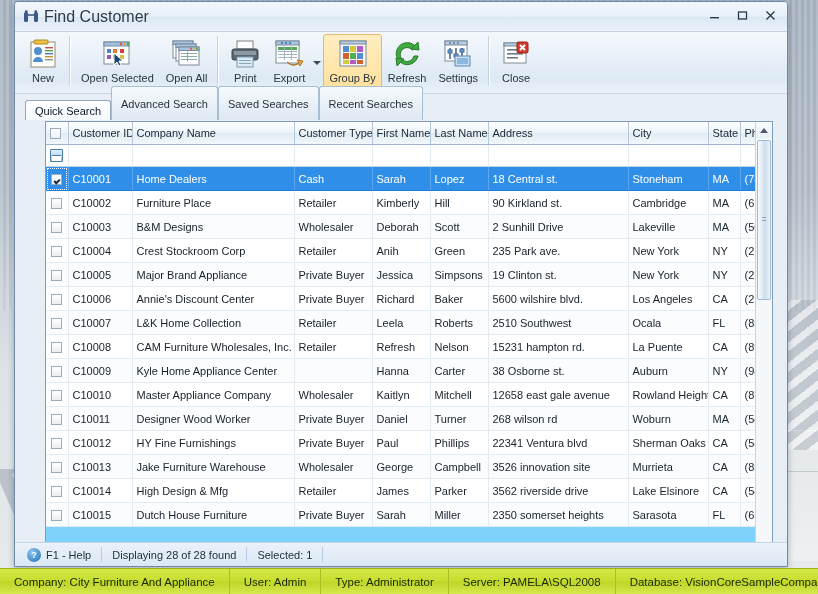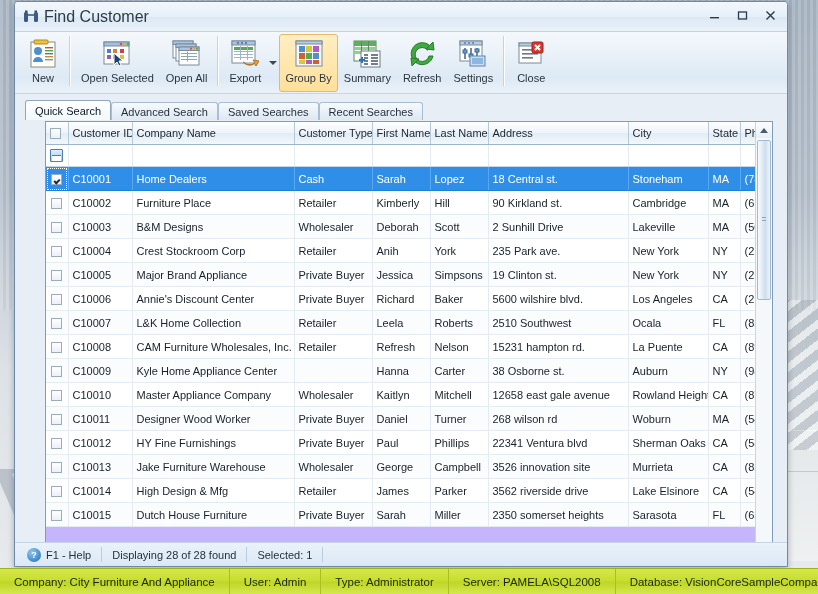--- a/index.html
+++ b/index.html
@@ -98,35 +98,35 @@
     display:block;width:0;height:0;border-left:4px solid transparent;border-right:4px solid transparent;
     border-top:4px solid #3c4a5a;font-style:normal;
   }
 
   
   .tabstrip{
     height:20px;margin:6px 0 0 10px;display:flex;align-items:flex-end;gap:0;
     position:relative;
   }
   .tab{
-    height:18px;padding:0 9px;display:flex;align-items:center;
+    height:34px;padding:0 9px;display:flex;align-items:center;
     font-size:11px;color:#1f2d3a;
     background:linear-gradient(180deg,#f6fafd,#dde8f2);
     border:1px solid #a8bed2;border-bottom:none;border-radius:3px 3px 0 0;
     box-sizing:border-box;
   }
   .tab.sel{
     height:20px;background:linear-gradient(180deg,#ffffff,#f3f8fc);
     border-color:#8fa8c0;color:#0d1a26;
   }
 
   
   .gridpanel{
     position:absolute;left:30px;top:119px;width:728px;height:468px;
-    background:#c4b5fd;border:1px solid #7f9dbb;box-sizing:border-box;
+    background:#7dd3fc;border:1px solid #7f9dbb;box-sizing:border-box;
     overflow:hidden;
   }
   .grid-inner{position:absolute;left:0;top:0;right:0;bottom:0;}
   table.grid{border-collapse:collapse;table-layout:fixed;width:720px;}
   table.grid th{
     height:22px;padding:0 4px;text-align:left;font-weight:normal;font-size:11px;color:#1b2631;
     background:linear-gradient(180deg,#fdfeff 0%,#eef4fa 48%,#e2ecf5 52%,#f2f7fb 100%);
     border-right:1px solid #b6c9da;border-bottom:1px solid #9db4c9;
     white-space:nowrap;overflow:hidden;
   }
@@ -327,20 +327,33 @@
             <rect x="10" y="18" width="16" height="1" fill="#8aa"></rect>
             <rect x="10" y="21" width="16" height="1" fill="#8aa"></rect>
           <rect x="16" y="13.5" width="1" height="10" fill="#8aa"></rect>
         </svg>
       </span>
       <span class="tb-lbl">Open All</span>
     </div>
 
     <div class="tb-sep"></div>
 
+    <div class="tb-item">
+      <span class="tb-ico">
+        <svg width="32" height="32" viewBox="0 0 32 32">
+          <rect x="8" y="3" width="16" height="8" fill="#fff" stroke="#808080"></rect>
+          <rect x="3" y="11" width="26" height="11" rx="2" fill="#5a6670" stroke="#3c464e"></rect>
+          <rect x="5" y="13" width="22" height="4" fill="#8c98a2"></rect>
+          <rect x="8" y="19" width="16" height="10" fill="#dbeaf6" stroke="#7a97ad"></rect>
+          <rect x="10" y="22" width="12" height="1" fill="#8aa"></rect>
+            <rect x="10" y="25" width="12" height="1" fill="#8aa"></rect>
+        </svg>
+      </span>
+      <span class="tb-lbl">Print</span>
+    </div>
 
     <div class="tb-item">
       <span class="tb-ico">
         <svg width="32" height="32" viewBox="0 0 32 32">
           <rect x="3" y="3" width="23" height="22" fill="#fff" stroke="#7a8a9a"></rect>
           <rect x="3" y="3" width="23" height="4" fill="#a8c6e4" stroke="#7a8a9a"></rect>
           <circle cx="9" cy="5" r="1.2" fill="#5a86b8"></circle>
             <circle cx="13" cy="5" r="1.2" fill="#5a86b8"></circle>
             <circle cx="17" cy="5" r="1.2" fill="#5a86b8"></circle>
           <rect x="5" y="9" width="19" height="3" fill="#56a856"></rect>
@@ -371,37 +384,20 @@
             <rect x="13" y="15" width="6" height="6" fill="#4fae4f"></rect>
             <rect x="20" y="15" width="6" height="6" fill="#4f8fd0"></rect>
           <rect x="6" y="22" width="6" height="4" fill="#d8c63c"></rect>
             <rect x="13" y="22" width="6" height="4" fill="#b25cc0"></rect>
             <rect x="20" y="22" width="6" height="4" fill="#d06030"></rect>
         </svg>
       </span>
       <span class="tb-lbl">Group By</span>
     </div>
 
-    <div class="tb-item">
-      <span class="tb-ico">
-        <svg width="32" height="32" viewBox="0 0 32 32">
-          <rect x="3" y="3" width="22" height="20" fill="#fff" stroke="#5a8a5a"></rect>
-          <rect x="3" y="3" width="22" height="5" fill="#5fae5f"></rect>
-          <rect x="3" y="9" width="22" height="3" fill="#8fd08f"></rect>
-          <rect x="3" y="13" width="22" height="3" fill="#8fd08f"></rect>
-          <rect x="10" y="3" width="1" height="20" fill="#5a8a5a"></rect>
-            <rect x="17" y="3" width="1" height="20" fill="#5a8a5a"></rect>
-          <rect x="10" y="13" width="19" height="16" fill="#fff" stroke="#6a7a8a"></rect>
-          <path d="M13 17 h4 M13 20 h4 M13 23 h4 M13 26 h4" stroke="#46566a" stroke-width="1.4"></path>
-          <path d="M20 17 h7 M20 20 h7 M20 23 h7 M20 26 h7" stroke="#46566a" stroke-width="1.4"></path>
-          <path d="M11 19 v6 M8 22 h6" stroke="#2f6fb5" stroke-width="2"></path>
-        </svg>
-      </span>
-      <span class="tb-lbl">Summary</span>
-    </div>
 
     <div class="tb-item">
       <span class="tb-ico">
         <svg width="32" height="32" viewBox="0 0 32 32">
           <path d="M25 9 a11 11 0 1 0 2 9 l-4 0 a7 7 0 1 1 -1.5 -6 z" fill="#3faa3f" stroke="#2a7a2a"></path>
           <path d="M27 4 l1 8 l-8 -1 z" fill="#3faa3f" stroke="#2a7a2a"></path>
           <path d="M6 28 l-1 -8 l8 1 z" fill="#3faa3f" stroke="#2a7a2a"></path>
         </svg>
       </span>
       <span class="tb-lbl">Refresh</span>
@@ -541,21 +537,21 @@
               <td>Lakeville</td>
               <td>MA</td>
               <td>(508</td>
             </tr>
             <tr class="datarow">
               <td class="cb"><span class="chk"></span></td>
               <td>C10004</td>
               <td>Crest Stockroom Corp</td>
               <td>Retailer</td>
               <td>Anih</td>
-              <td>York</td>
+              <td>Green</td>
               <td>235 Park ave.</td>
               <td>New York</td>
               <td>NY</td>
               <td>(212</td>
             </tr>
             <tr class="datarow">
               <td class="cb"><span class="chk"></span></td>
               <td>C10005</td>
               <td>Major Brand Appliance</td>
               <td>Private Buyer</td>

